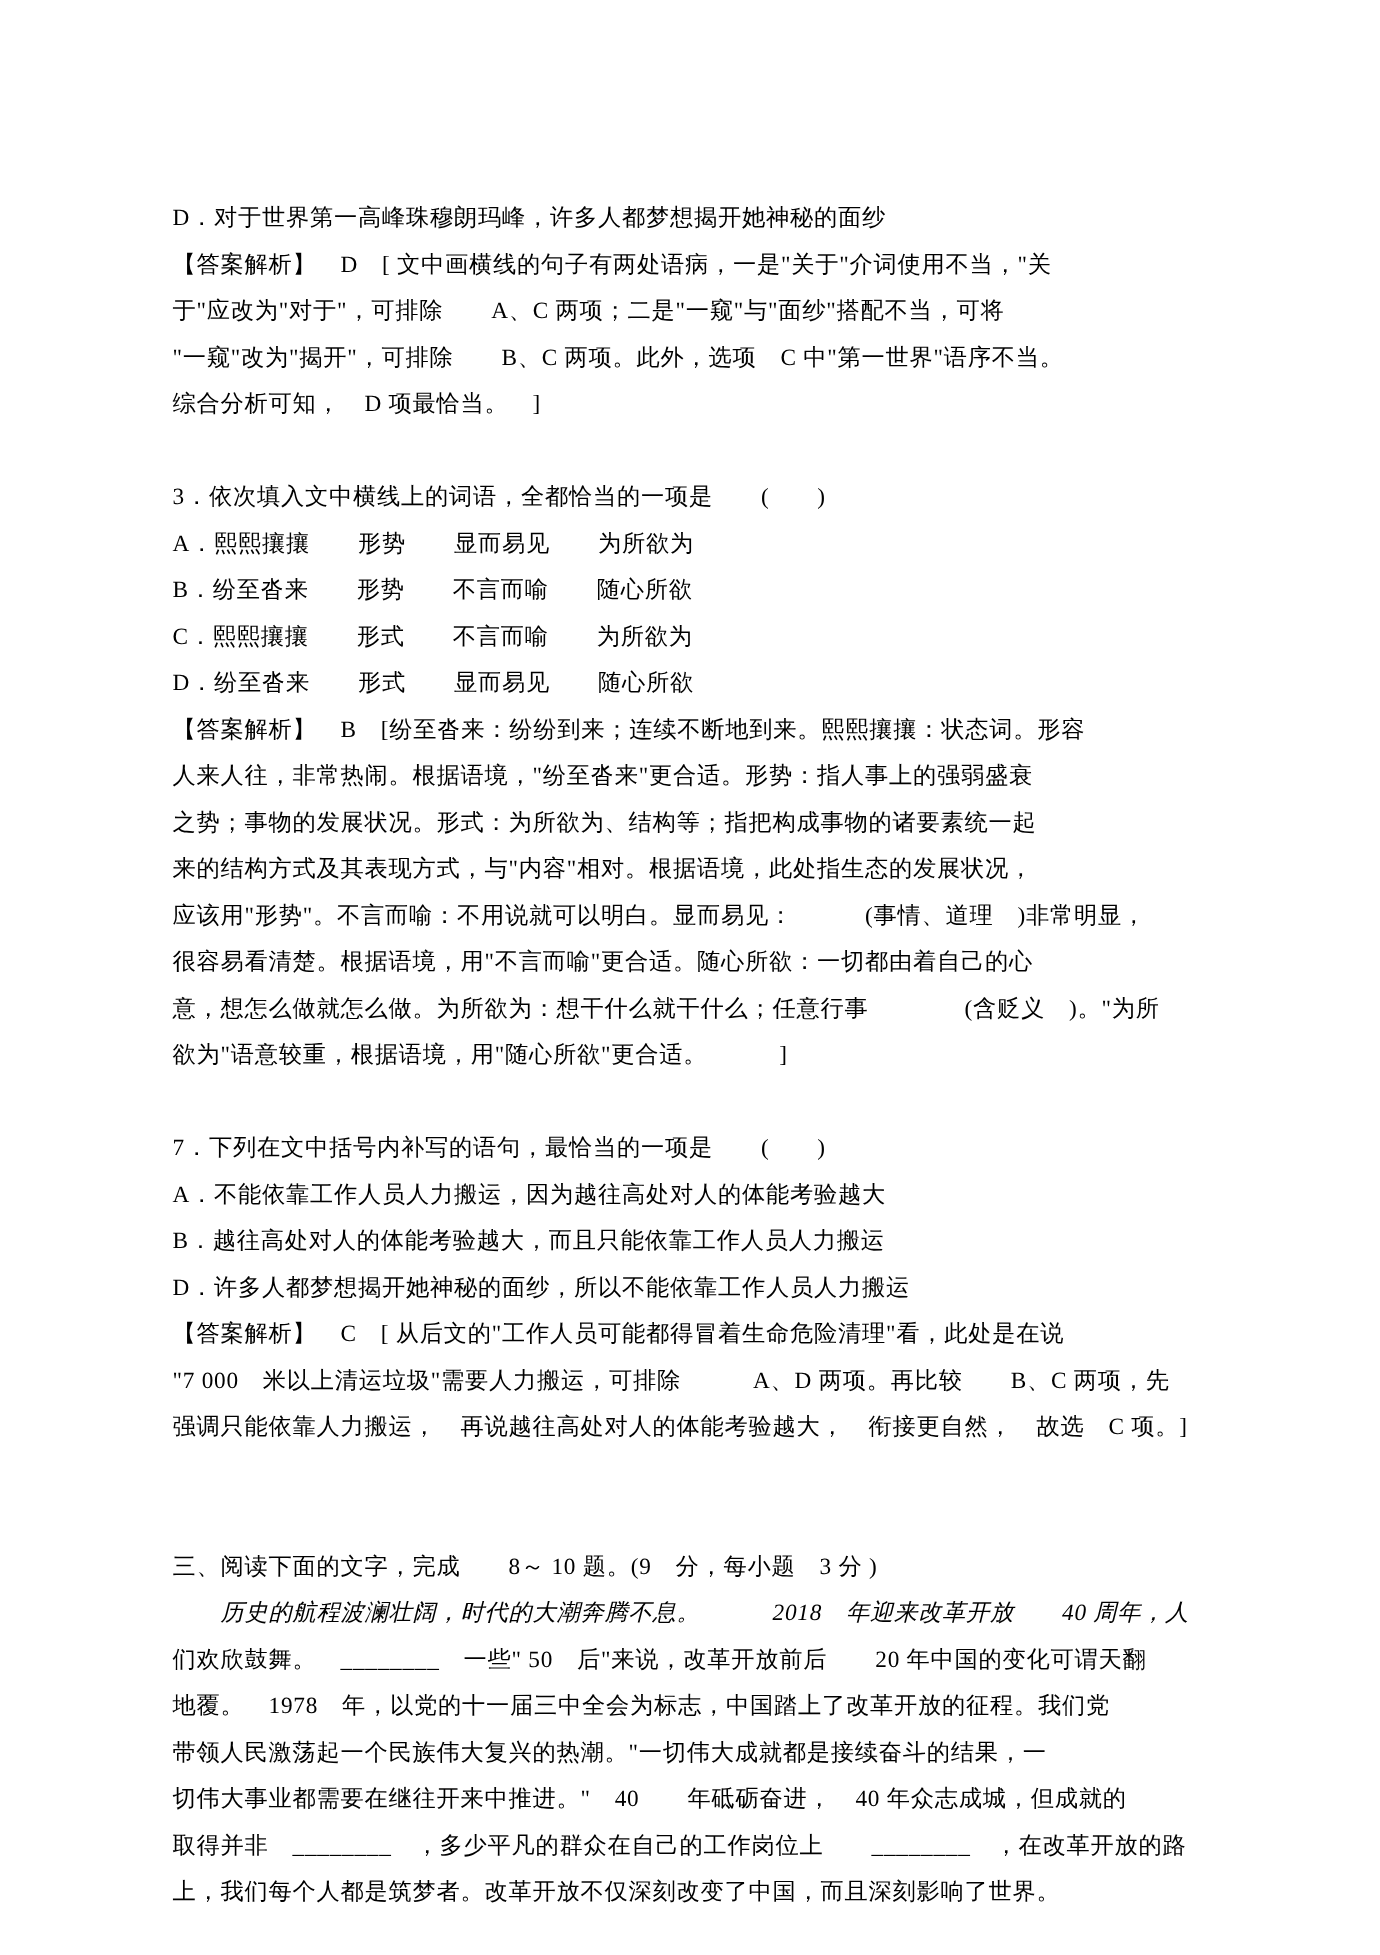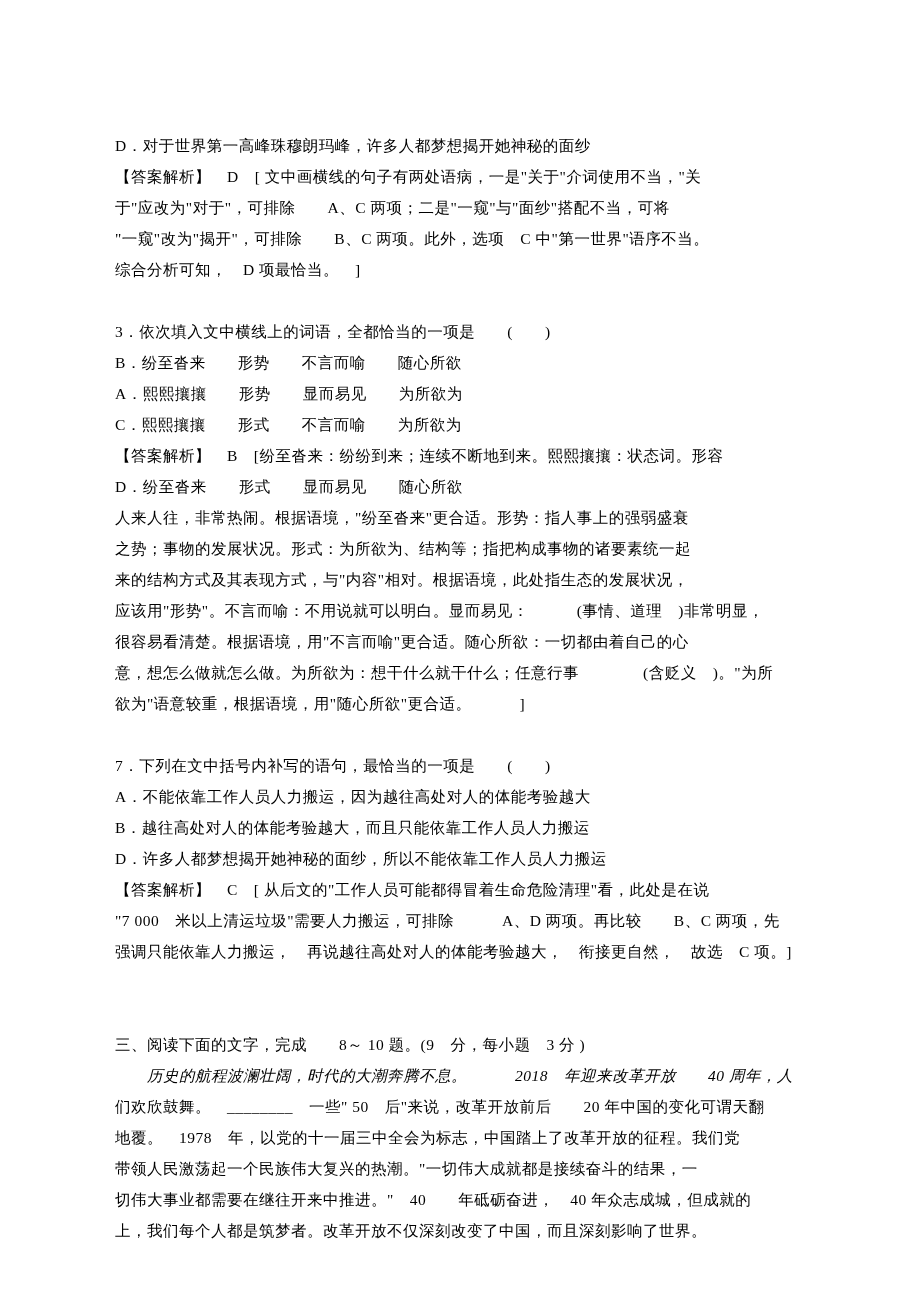--- a/index.html
+++ b/index.html
@@ -31,25 +31,25 @@
 
   <div class="line">D．对于世界第一高峰珠穆朗玛峰，许多人都梦想揭开她神秘的面纱</div>
   <div class="line">【答案解析】　D　[ 文中画横线的句子有两处语病，一是"关于"介词使用不当，"关</div>
   <div class="line">于"应改为"对于"，可排除　　A、C 两项；二是"一窥"与"面纱"搭配不当，可将</div>
   <div class="line">"一窥"改为"揭开"，可排除　　B、C 两项。此外，选项　C 中"第一世界"语序不当。</div>
   <div class="line">综合分析可知，　D 项最恰当。　]</div>
 
   <div class="blank-line"></div>
 
   <div class="line">3．依次填入文中横线上的词语，全都恰当的一项是　　(　　)</div>
+  <div class="line">A．熙熙攘攘　　形势　　显而易见　　为所欲为</div>
   <div class="line">B．纷至沓来　　形势　　不言而喻　　随心所欲</div>
-  <div class="line">A．熙熙攘攘　　形势　　显而易见　　为所欲为</div>
   <div class="line">C．熙熙攘攘　　形式　　不言而喻　　为所欲为</div>
+  <div class="line">D．纷至沓来　　形式　　显而易见　　随心所欲</div>
   <div class="line">【答案解析】　B　[纷至沓来：纷纷到来；连续不断地到来。熙熙攘攘：状态词。形容</div>
-  <div class="line">D．纷至沓来　　形式　　显而易见　　随心所欲</div>
   <div class="line">人来人往，非常热闹。根据语境，"纷至沓来"更合适。形势：指人事上的强弱盛衰</div>
   <div class="line">之势；事物的发展状况。形式：为所欲为、结构等；指把构成事物的诸要素统一起</div>
   <div class="line">来的结构方式及其表现方式，与"内容"相对。根据语境，此处指生态的发展状况，</div>
   <div class="line">应该用"形势"。不言而喻：不用说就可以明白。显而易见：　　　(事情、道理　)非常明显，</div>
   <div class="line">很容易看清楚。根据语境，用"不言而喻"更合适。随心所欲：一切都由着自己的心</div>
   <div class="line">意，想怎么做就怎么做。为所欲为：想干什么就干什么；任意行事　　　　(含贬义　)。"为所</div>
   <div class="line">欲为"语意较重，根据语境，用"随心所欲"更合适。　　　]</div>
 
   <div class="blank-line"></div>
 
@@ -63,15 +63,16 @@
 
   <div class="blank-line"></div>
   <div class="blank-line"></div>
 
   <div class="line">三、阅读下面的文字，完成　　8～ 10 题。(9　分，每小题　3 分 )</div>
   <div class="line indent1">历史的航程波澜壮阔，时代的大潮奔腾不息。　　　2018　年迎来改革开放　　40 周年，人</div>
   <div class="line">们欢欣鼓舞。　________　一些" 50　后"来说，改革开放前后　　20 年中国的变化可谓天翻</div>
   <div class="line">地覆。　1978　年，以党的十一届三中全会为标志，中国踏上了改革开放的征程。我们党</div>
   <div class="line">带领人民激荡起一个民族伟大复兴的热潮。"一切伟大成就都是接续奋斗的结果，一</div>
   <div class="line">切伟大事业都需要在继往开来中推进。"　40　　年砥砺奋进，　40 年众志成城，但成就的</div>
+  <div class="line">取得并非　________　，多少平凡的群众在自己的工作岗位上　　________　，在改革开放的路</div>
   <div class="line">上，我们每个人都是筑梦者。改革开放不仅深刻改变了中国，而且深刻影响了世界。</div>
 
 </div>
 
 </body></html>

